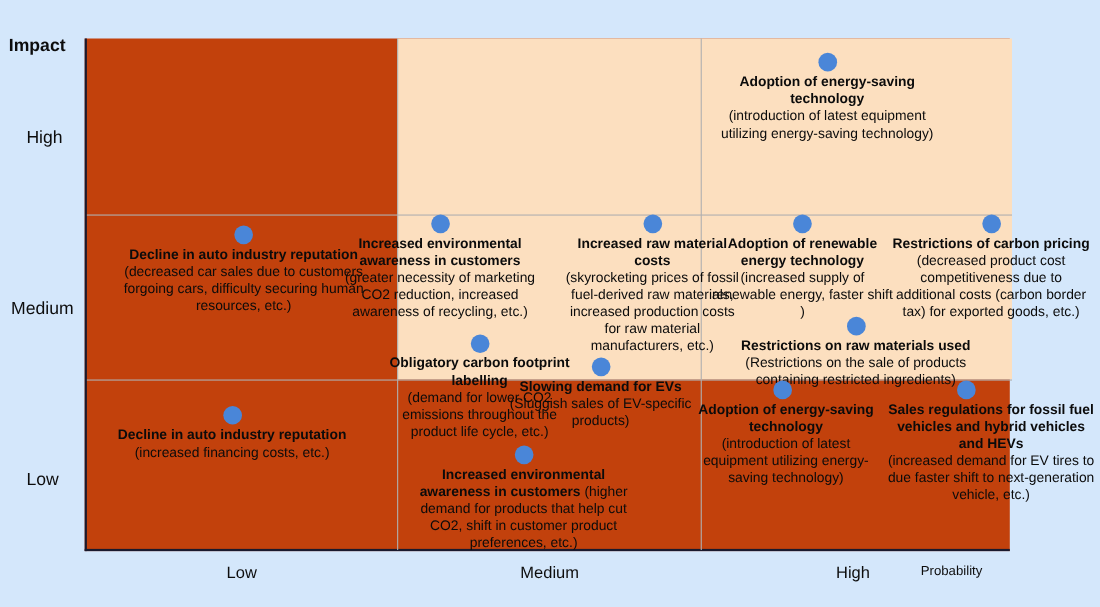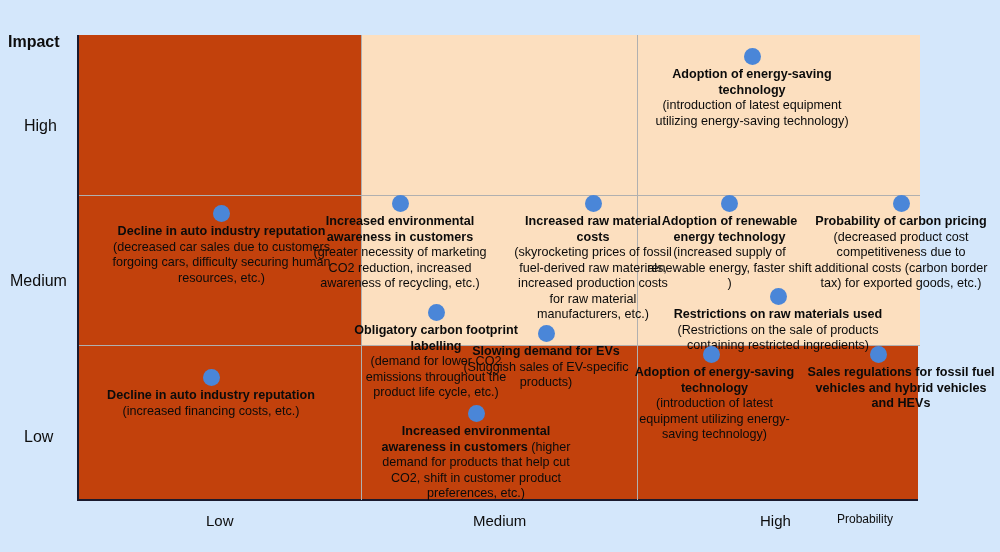--- a/index.html
+++ b/index.html
@@ -121,21 +121,21 @@
     </div>
 
     <div class="risk-item" style="left:568px;top:160px;width:165px;">
       <span class="risk-dot"></span>
       <span class="risk-title">Adoption of renewable energy technology</span>
       <span class="risk-desc">(increased supply of renewable energy, faster shift )</span>
     </div>
 
     <div class="risk-item" style="left:731px;top:160px;width:182px;">
       <span class="risk-dot"></span>
-      <span class="risk-title">Probability of carbon pricing</span>
+      <span class="risk-title">Restrictions of carbon pricing</span>
       <span class="risk-desc">(decreased product cost competitiveness due to additional costs (carbon border tax) for exported goods, etc.)</span>
     </div>
 
     <div class="risk-item" style="left:237px;top:269px;width:168px;margin-left:36px;">
       <span class="risk-dot"></span>
       <span class="risk-title">Obligatory carbon footprint labelling</span>
       <span class="risk-desc">(demand for lower CO2 emissions throughout the product life cycle, etc.)</span>
     </div>
 
     <div class="risk-item" style="left:570px;top:253px;width:258px;">
@@ -163,16 +163,17 @@
 
     <div class="risk-item" style="left:552px;top:311px;width:167px;">
       <span class="risk-dot" style="margin-left:72px;"></span>
       <span class="risk-title">Adoption of energy-saving technology</span>
       <span class="risk-desc">(introduction of latest equipment utilizing energy-saving technology)</span>
     </div>
 
     <div class="risk-item" style="left:727px;top:311px;width:190px;">
       <span class="risk-dot" style="margin-left:64px;"></span>
       <span class="risk-title">Sales regulations for fossil fuel vehicles and hybrid vehicles and HEVs</span>
+      <span class="risk-desc">(increased demand for EV tires to due faster shift to next-generation vehicle, etc.)</span>
     </div>
 
   </div>
 </div>
 
 </body></html>

